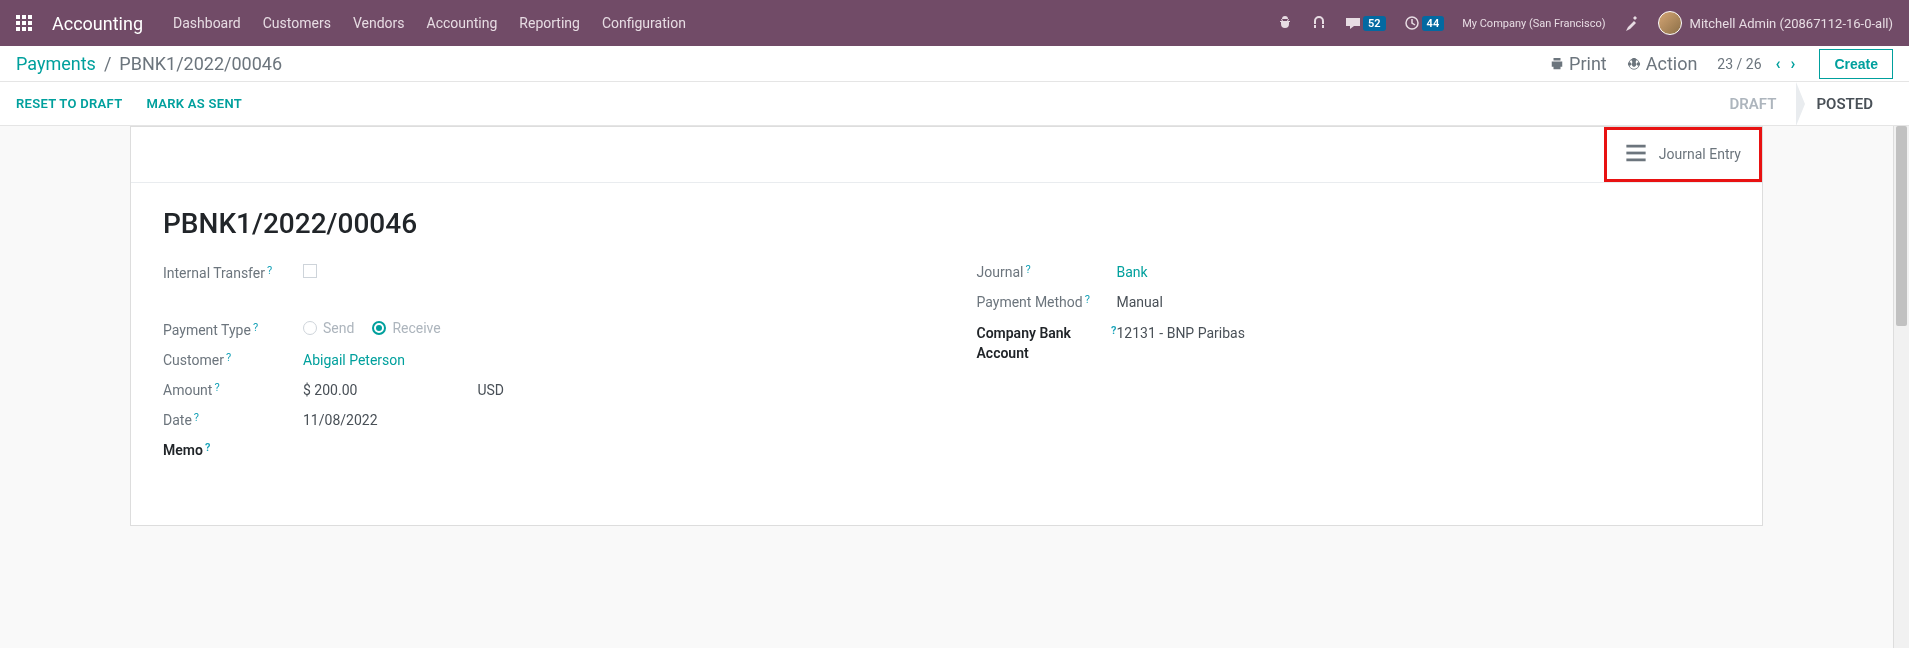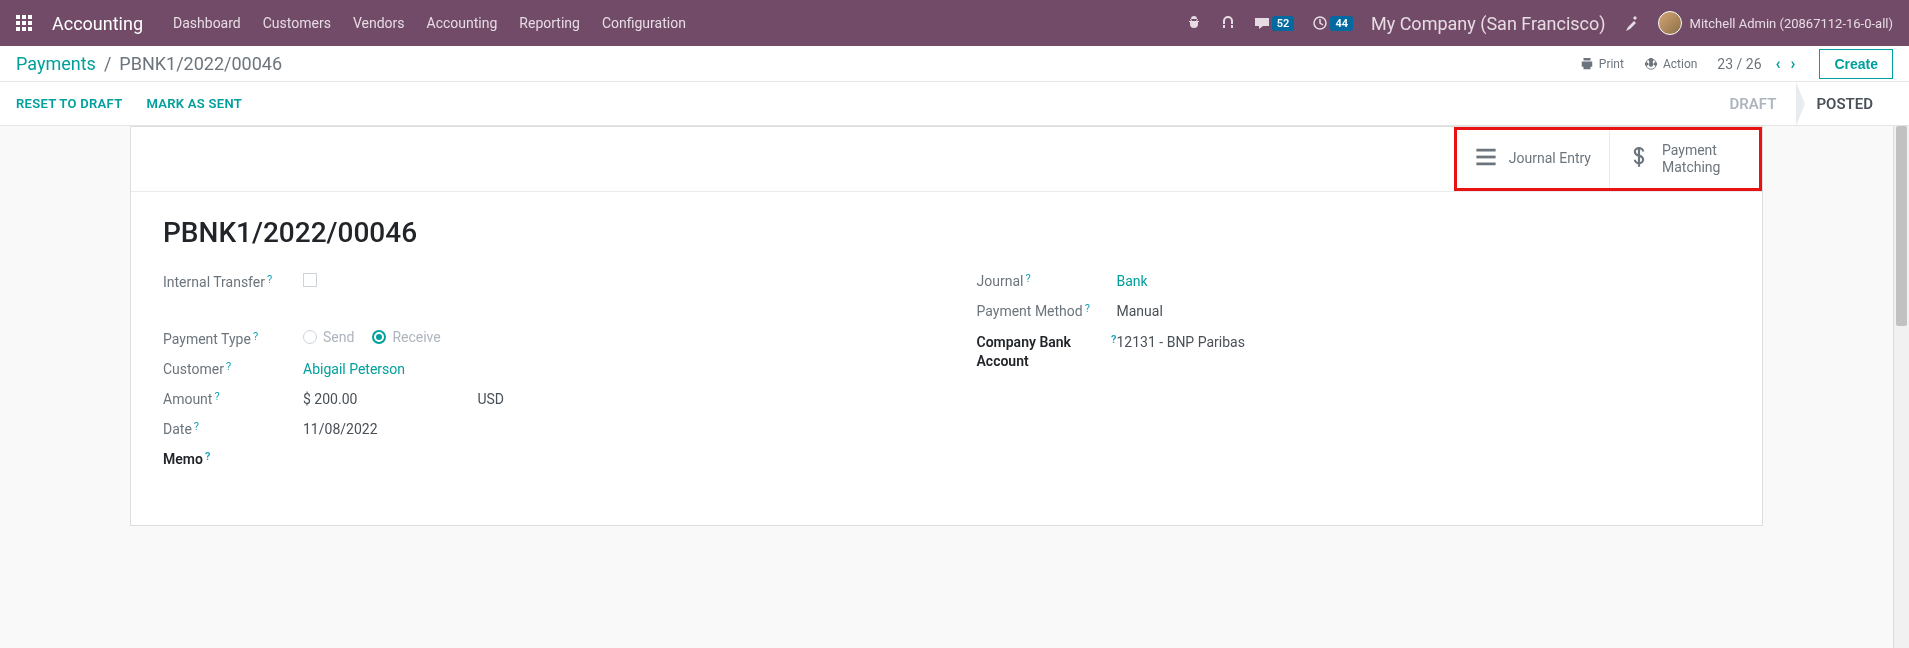--- a/index.html
+++ b/index.html
@@ -9,32 +9,32 @@
   .navbar { background: #714B67; color: #fff; height: 46px; display: flex; align-items: center; padding: 0 16px; }
   .navbar-left { display: flex; align-items: center; gap: 20px; }
   .apps-icon { display: grid; grid-template-columns: repeat(3,4px); grid-template-rows: repeat(3,4px); gap: 2px; cursor: pointer; }
   .apps-icon span { background: #fff; width:4px; height:4px; }
   .brand { font-size: 18px; font-weight: 400; color: #fff; }
   .nav-links { display: flex; gap: 22px; margin-left: 10px; }
   .nav-link { color: #e7dce3; font-size: 14px; cursor: pointer; }
   .navbar-right { margin-left: auto; display: flex; align-items: center; gap: 18px; }
   .nav-icon { color: #e7dce3; cursor: pointer; display:flex; align-items:center; }
   .badge { background:#0369a1; color:#fff; font-size:11px; padding:1px 5px; border-radius:3px; margin-left:2px; font-weight:600; }
-  .company { color:#e7dce3; font-size:18px; }
+  .company { color:#e7dce3; font-size:11px; }
   .user { display:flex; align-items:center; gap:8px; color:#e7dce3; font-size:13px; }
   .avatar { width:24px; height:24px; border-radius:50%; background: linear-gradient(135deg,#d4a574,#8b6f47); border:1px solid #fff; }
 
   
   .control-bar { background:#fff; border-bottom:1px solid #e5e5e5; height:36px; display:flex; align-items:center; padding:0 16px; }
   .breadcrumb { display:flex; align-items:center; gap:8px; font-size:18px; }
   .breadcrumb a { color:#00a09d; cursor:pointer; }
   .breadcrumb .sep { color:#6c757d; }
   .breadcrumb .current { color:#6c757d; }
   .control-right { margin-left:auto; display:flex; align-items:center; gap:20px; }
-  .ctl { display:flex; align-items:center; gap:5px; color:#6c757d; cursor:pointer; font-size:12px; }
+  .ctl { display:flex; align-items:center; gap:5px; color:#6c757d; cursor:pointer; font-size:18px; }
   .pager { display:flex; align-items:center; gap:10px; color:#6c757d; font-size:14px; }
   .pager-arrows { display:flex; gap:2px; }
   .pager-arrow { color:#00a09d; cursor:pointer; font-size:16px; padding:0 4px; font-weight:bold; }
   .btn-create { border:1px solid #00a09d; color:#00a09d; background:#fff; padding:6px 14px; cursor:pointer; font-size:14px;font-weight:bold; }
 
   
   .status-bar { background:#fff; border-bottom:1px solid #e5e5e5; height:44px; display:flex; align-items:center; padding:0 16px; }
   .status-actions { display:flex; gap:24px; }
   .status-action { color:#00a09d; font-weight:600; font-size:13px; cursor:pointer; text-transform:uppercase; letter-spacing:0.3px; }
   .status-right { margin-left:auto; display:flex; align-items:stretch; height:100%; }
@@ -190,31 +190,20 @@
           <div class="stat-btn">
             <span class="stat-icon">
               <svg width="22" height="22" viewBox="0 0 16 16" fill="currentColor">
                   <rect x="1" y="2" width="14" height="2"></rect>
                   <rect x="1" y="7" width="14" height="2"></rect>
                   <rect x="1" y="12" width="14" height="2"></rect>
                 </svg>
             </span>
             <span class="stat-label">Journal Entry</span>
           </div>
-          <div class="stat-btn">
-            <span class="stat-icon">
-              <svg width="22" height="22" viewBox="0 0 16 16" fill="none" stroke="currentColor" stroke-width="1.6">
-                  <path d="M8 1v14M11 4c0-1.5-1.5-2.5-3-2.5S5 2.5 5 4s1 2.5 3 3 3 1.5 3 3-1.5 2.5-3 2.5S5 11.5 5 10"></path>
-                </svg>
-            </span>
-            <span class="stat-label">
-              <span>Payment</span><br>
-              <span>Matching</span>
-            </span>
-          </div>
         </div>
       </div>
       <div class="form-body">
         <h1 class="record-title">PBNK1/2022/00046</h1>
         <div class="form-cols">
           <div class="form-col">
             <div class="form-row">
               <div class="form-label">
                   <span>Internal Transfer</span>
                   <sup class="help">?</sup>

